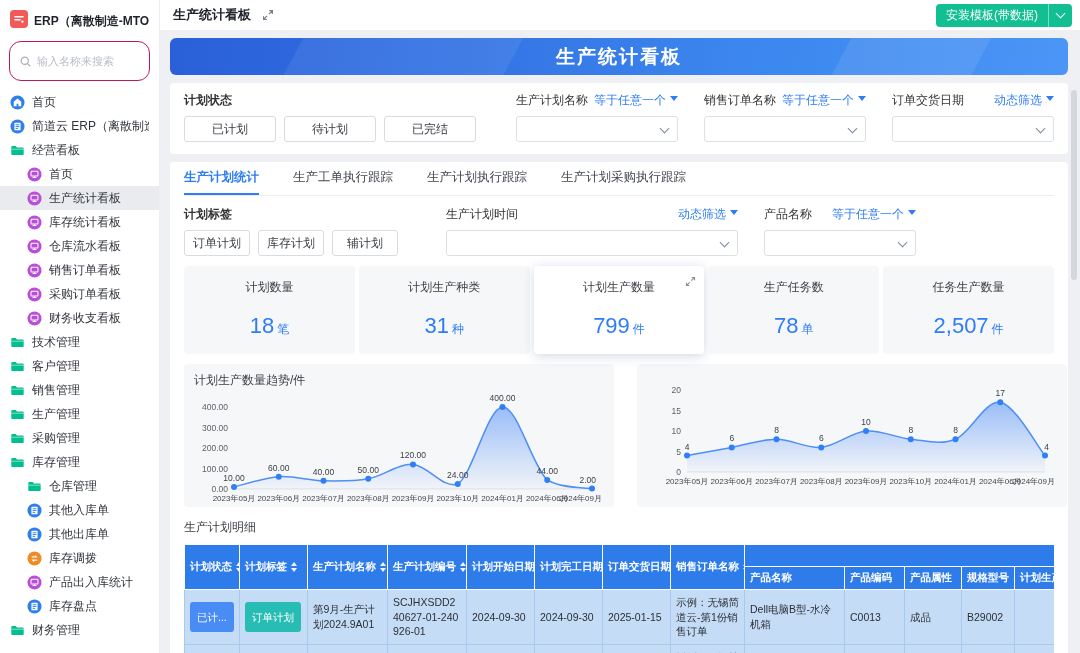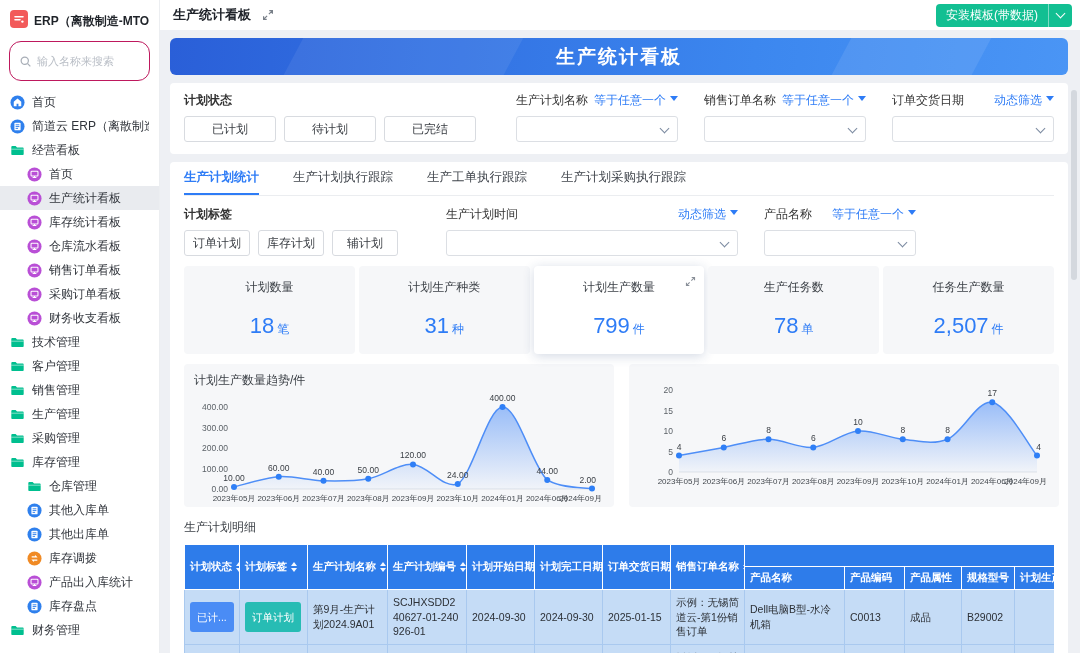--- a/index.html
+++ b/index.html
@@ -59,21 +59,21 @@
   .filter2{display:flex;gap:26px;align-items:flex-start;padding-top:10px}
 
   .kpis{display:flex;gap:4px;margin-top:10px}
   .kpi{flex:1;background:#f6f7f9;border-radius:4px;height:88px;display:flex;flex-direction:column;align-items:center;padding-top:13px;position:relative}
   .kpi-label{font-size:12px;color:#3a3f45}
   .kpi-val{margin-top:17px;color:#2e7cf6;font-size:22px;display:flex;align-items:baseline;gap:3px}
   .kpi-unit{font-size:12px}
   .kpi.elevated{background:#fff;box-shadow:0 2px 12px rgba(31,60,115,.20)}
   .kpi-fs{position:absolute;top:7px;right:8px;cursor:pointer}
 
-  .charts{display:flex;gap:15px;margin-top:10px}
+  .charts{display:flex;gap:23px;margin-top:10px}
   .chart-card{flex:1;background:#f6f7f9;border-radius:4px;padding:8px 10px;height:143px}
   .chart-title{font-size:12px;color:#3a3f45}
   .chart-box{margin-top:4px}
 
   .tbl-title{margin-top:12px;font-size:12px;color:#3a3f45}
   .tbl-wrap{margin-top:8px;overflow:hidden}
   table{border-collapse:collapse;table-layout:fixed;width:920px}
   th{background:#2e7cea;color:#fff;font-size:10.5px;font-weight:bold;text-align:left;padding:4px 5px;border:1px solid rgba(255,255,255,.4);white-space:nowrap;overflow:hidden;vertical-align:middle}
   th.group{height:22px}
   td{background:#c5dcf6;font-size:10.5px;color:#2c3036;padding:5px 5px;border:1px solid #a9c9ef;vertical-align:middle;line-height:1.4;word-break:break-all}
@@ -409,22 +409,22 @@
         <div class="select">
             <i class="chev"></i>
           </div>
       </div>
     </div>
 
     <div class="card main-card">
 
       <div class="tabs">
         <span class="tab active">生产计划统计</span>
+        <span class="tab">生产工单执行跟踪</span>
         <span class="tab">生产计划执行跟踪</span>
-        <span class="tab">生产工单执行跟踪</span>
         <span class="tab">生产计划采购执行跟踪</span>
       </div>
 
       <div class="filter2">
         <div class="grow">
           <div class="fgroup-label">计划标签</div>
           <div class="btn-row">
             <button class="fbtn w64">订单计划</button>
             <button class="fbtn w64">库存计划</button>
             <button class="fbtn w64">辅计划</button>

